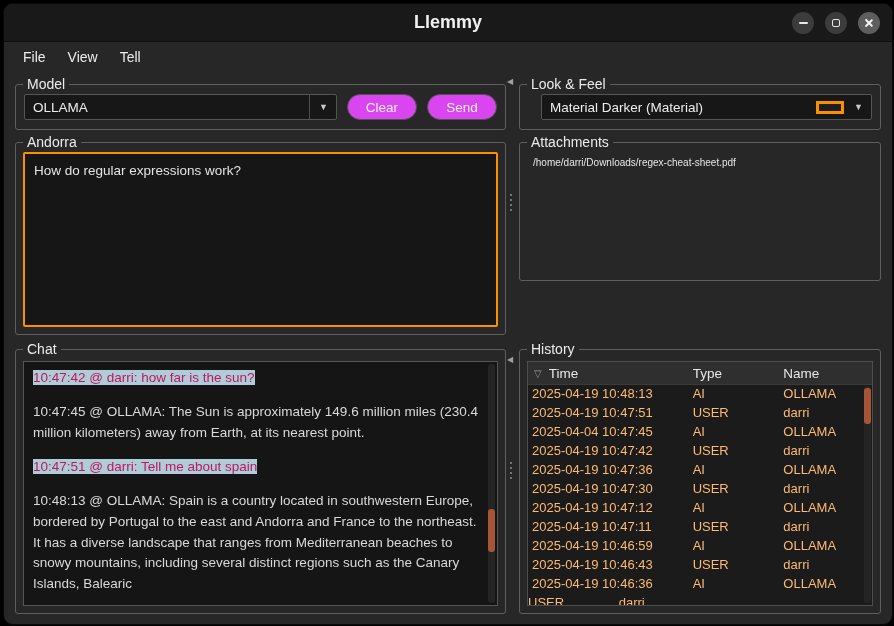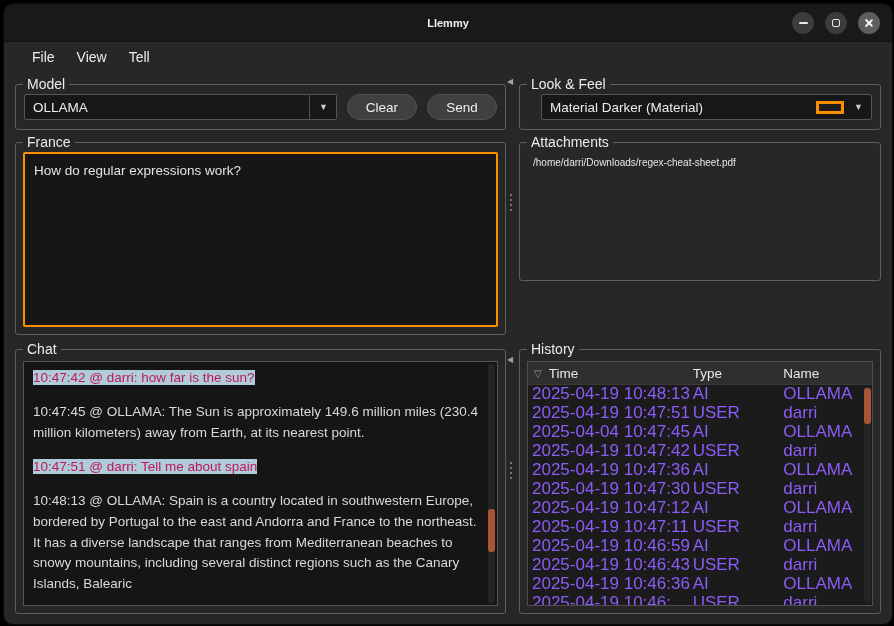--- a/index.html
+++ b/index.html
@@ -14,37 +14,37 @@
   .window{
     position:absolute;left:3px;top:3px;width:888px;height:620px;
     background:#272727;border-radius:10px;overflow:hidden;border:1px solid #0a0a0a;
   }
   
   .titlebar{
     height:38px;background:#191919;position:relative;
     display:flex;align-items:center;justify-content:center;
     border-bottom:1px solid #101010;box-sizing:border-box;
   }
-  .title{color:#f0f0f0;font-weight:700;font-size:11px;}
+  .title{color:#f0f0f0;font-weight:700;font-size:18px;}
   .win-controls{position:absolute;right:12px;top:8px;display:flex;gap:11px;}
   .win-btn{
     width:22px;height:22px;border-radius:50%;background:#3c3c3c;
     display:flex;align-items:center;justify-content:center;cursor:pointer;
   }
   .win-btn.close{background:#5e5e5e;}
   .glyph-min{width:9px;height:2px;background:#e8e8e8;border-radius:1px;display:block;}
   .glyph-max{width:8px;height:8px;border:1.5px solid #e8e8e8;border-radius:2px;display:block;box-sizing:border-box;}
   .glyph-close{position:relative;width:10px;height:10px;display:block;}
   .glyph-close::before,.glyph-close::after{
     content:'';position:absolute;left:4.2px;top:0;width:1.6px;height:10px;background:#f2f2f2;border-radius:1px;
   }
   .glyph-close::before{transform:rotate(45deg);}
   .glyph-close::after{transform:rotate(-45deg);}
   
-  .menubar{height:30px;display:flex;align-items:center;padding:0 9px;gap:2px;background:#272727;margin-left:9px;}
+  .menubar{height:30px;display:flex;align-items:center;padding:0 9px;gap:2px;background:#272727;}
   .menu-item{color:#ececec;font-size:14px;padding:4px 10px;border-radius:3px;cursor:pointer;}
   
   .content{position:relative;height:552px;}
   .groupbox{position:absolute;border:1px solid #5f5f5f;border-radius:3px;box-sizing:border-box;}
   .gb-label{
     position:absolute;top:-9px;left:7px;background:#272727;padding:0 4px;
     font-size:14px;color:#ebebeb;line-height:17px;
   }
   .gb-model   {left:11px; top:12px;  width:491px; height:46px;}
   .gb-lookfeel{left:515px;top:12px;  width:362px; height:46px;}
@@ -59,21 +59,21 @@
     display:flex;align-items:center;padding:0 8px;color:#ececec;font-size:13.5px;
     box-sizing:border-box;cursor:pointer;min-width:0;
   }
   .cb-text{flex:1;white-space:nowrap;overflow:hidden;}
   .cb-arrow{
     border-left:1px solid #4f4f4f;padding-left:9px;margin-left:9px;
     color:#c9c9c9;font-size:9px;line-height:26px;
   }
   .cb-arrow2{color:#c9c9c9;font-size:9px;margin-left:10px;line-height:26px;}
   .btn{
-    width:70px;height:26px;background:#404040;border:1px solid #525252;border-radius:13px;
+    width:70px;height:26px;background:#d946ef;border:1px solid #525252;border-radius:13px;
     color:#efefef;font-size:13.5px;font-family:"Liberation Sans",sans-serif;
     display:flex;align-items:center;justify-content:center;cursor:pointer;padding:8px;
   }
   .lf-row{position:absolute;left:21px;right:8px;top:9px;display:flex;}
   .swatch{
     width:28px;height:13px;box-sizing:border-box;border:3px solid var(--accent);
     background:#1d1d1d;margin-left:8px;align-self:center;
   }
   
   .prompt-edit{
@@ -101,21 +101,21 @@
   
   .table-wrap{
     position:absolute;left:7px;right:7px;top:11px;bottom:7px;
     background:#1b1b1b;border:1px solid #4e4e4e;box-sizing:border-box;overflow:hidden;
   }
   .h-header{
     display:flex;height:22px;align-items:center;background:#2f2f2f;
     border-bottom:1px solid #3a3a3a;color:#e8e8e8;font-size:13.5px;padding-right:8px;
   }
   .h-rows{position:absolute;left:0;right:8px;top:22px;bottom:0;overflow:hidden;}
-  .h-row{display:flex;height:19px;line-height:19px;font-size:17px;color:#8b5cf6;cursor:pointer;}
+  .h-row{display:flex;height:19px;line-height:19px;font-size:13px;color:#fdba74;cursor:pointer;}
   .h-cell{box-sizing:border-box;white-space:nowrap;overflow:hidden;}
   .h-cell.col0{width:49%;padding-left:4px;display:flex;align-items:center;}
   .h-cell.col1{width:27%;}
   .h-cell.col2{width:24%;}
   .filter-ico{color:#9a9a9a;font-size:10px;margin:0 7px 0 2px;}
   .hist-sb{right:1px;top:24px;bottom:2px;}
   .hist-sb .sb-handle{top:2px;height:36px;}
   
   .split-arrow{
     position:absolute;color:#a0a0a0;font-size:8px;line-height:8px;cursor:pointer;width:10px;text-align:center;
@@ -168,21 +168,21 @@
       <div class="lf-row">
         <div class="combobox">
           <span class="cb-text">Material Darker (Material)</span>
           <span class="swatch" style="border-color: rgb(251, 143, 0);"></span>
           <span class="cb-arrow2">▼</span>
         </div>
       </div>
     </div>
 
     <div class="groupbox gb-prompt">
-      <div class="gb-label">France</div>
+      <div class="gb-label">Andorra</div>
       <div class="prompt-edit">
         <span>How do regular expressions work?</span>
       </div>
     </div>
 
     <div class="groupbox gb-attach">
       <div class="gb-label">Attachments</div>
       <div class="attach-list">
           <div class="attachment-item">/home/darri/Downloads/regex-cheat-sheet.pdf</div>
         </div>
@@ -264,21 +264,20 @@
               <div class="h-cell col0">2025-04-19 10:46:43</div>
               <div class="h-cell col1">USER</div>
               <div class="h-cell col2">darri</div>
             </div>
             <div class="h-row">
               <div class="h-cell col0">2025-04-19 10:46:36</div>
               <div class="h-cell col1">AI</div>
               <div class="h-cell col2">OLLAMA</div>
             </div>
             <div class="h-row">
-              <div class="h-cell col0">2025-04-19 10:46:</div>
               <div class="h-cell col1">USER</div>
               <div class="h-cell col2">darri</div>
             </div>
           </div>
         <div class="scrollbar hist-sb">
           <div class="sb-handle"></div>
         </div>
       </div>
     </div>
 

